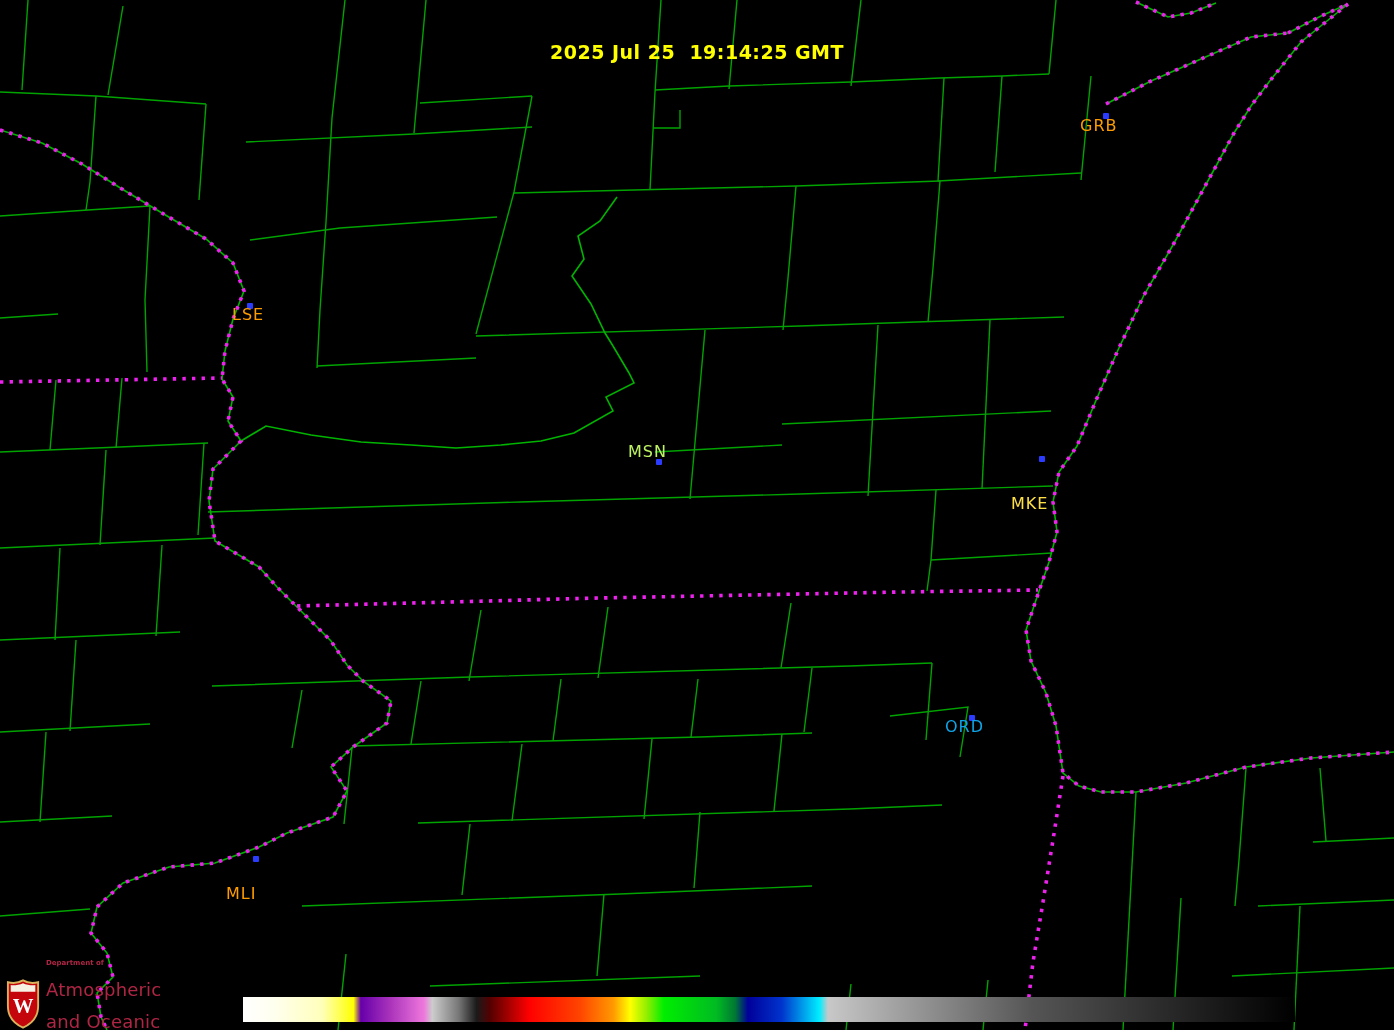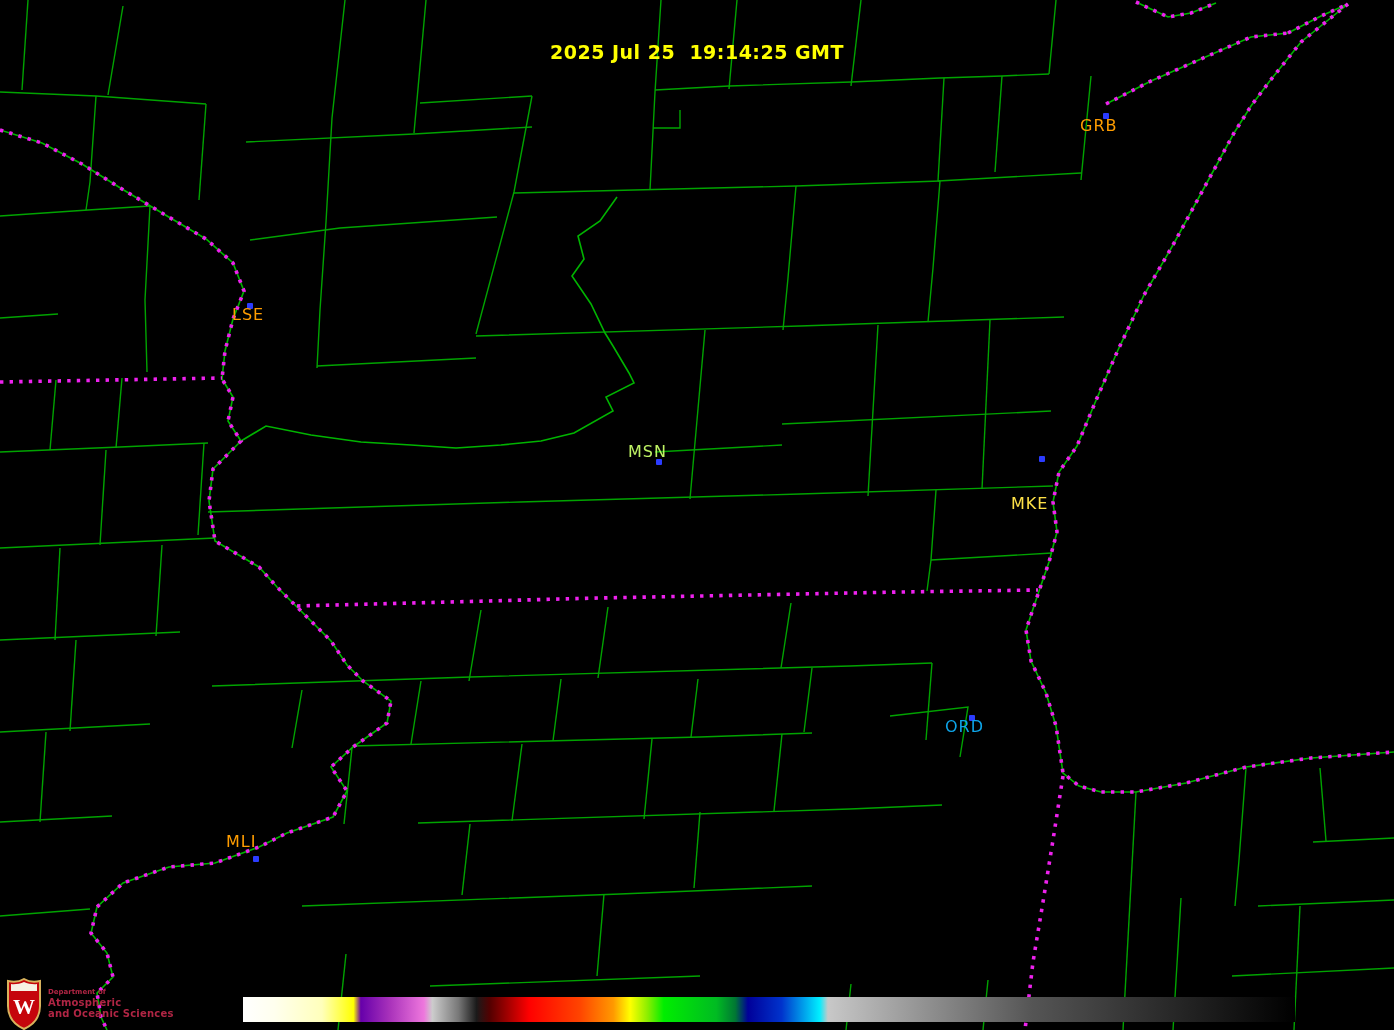--- a/index.html
+++ b/index.html
@@ -18,21 +18,21 @@
     transform:translate(-3px,-3px);
   }
   .station-label{
     position:absolute;font-size:16px;font-weight:normal;letter-spacing:1px;
     transform:translate(0,0);
   }
   #colorbar{position:absolute;}
   #logo{position:absolute;left:6px;top:978px;width:230px;height:52px;display:flex;align-items:center;}
   #logo-text{margin-left:6px;line-height:1;}
   .logo-dept{font-size:7px;font-weight:bold;margin-bottom:2px;}
-  .logo-big{font-size:10px;font-weight:bold;margin-top:1px;letter-spacing:0.2px;}
+  .logo-big{font-size:18px;font-weight:normal;margin-top:14px;letter-spacing:0.2px;}
 </style>
 </head>
 <body>
 
 <div id="screen" style="background: rgb(0, 0, 0);">
 
   <svg id="maplayer" viewBox="0 0 1394 1030" xmlns="http://www.w3.org/2000/svg">
 
     <g id="county-layer" fill="none" stroke="#00a300" stroke-width="1.4">
       <path d="M0,92 L96,96 L206,104"></path>
@@ -148,21 +148,21 @@
       <div class="station-label" style="left: 232px; top: 305px; color: rgb(255, 157, 0);">LSE</div>
       <div class="station-dot" style="left: 1106px; top: 116px; background: rgb(43, 60, 255);"></div>
       <div class="station-label" style="left: 1080px; top: 116px; color: rgb(255, 157, 0);">GRB</div>
       <div class="station-dot" style="left: 659px; top: 462px; background: rgb(43, 60, 255);"></div>
       <div class="station-label" style="left: 628px; top: 442px; color: #bef264;">MSN</div>
       <div class="station-dot" style="left: 1042px; top: 459px; background: rgb(43, 60, 255);"></div>
       <div class="station-label" style="left: 1011px; top: 462px; color: #fde047; margin-top: 32px;">MKE</div>
       <div class="station-dot" style="left: 972px; top: 718px; background: rgb(43, 60, 255);"></div>
       <div class="station-label" style="left: 945px; top: 717px; color: #0ea5e9;">ORD</div>
       <div class="station-dot" style="left: 256px; top: 859px; background: rgb(43, 60, 255);"></div>
-      <div class="station-label" style="left: 226px; top: 832px; color: rgb(255, 157, 0);">MLI</div>
+      <div class="station-label" style="left: 226px; top: 884px; color: rgb(255, 157, 0);">MLI</div>
     </div>
 
   <div id="title" style="color: rgb(255, 255, 0);"><br><span>2025 Jul 25  19:14:25 GMT</span></div>
 
   <div id="colorbar" style="left: 243px; top: 997px; width: 1052px; height: 25px; background: linear-gradient(to right, rgb(255, 255, 255) 0%, rgb(255, 255, 238) 3%, rgb(255, 255, 187) 7.5%, rgb(255, 255, 0) 10.5%, rgb(102, 0, 170) 11.2%, rgb(170, 51, 187) 14%, rgb(238, 119, 221) 17.2%, rgb(204, 204, 204) 18%, rgb(119, 119, 119) 20.5%, rgb(26, 26, 26) 22.2%, rgb(85, 0, 0) 23.5%, rgb(255, 0, 0) 27.2%, rgb(255, 68, 0) 32%, rgb(255, 153, 0) 35.2%, rgb(255, 255, 0) 36.8%, rgb(136, 238, 0) 38.5%, rgb(0, 238, 0) 40%, rgb(0, 187, 34) 45%, rgb(0, 119, 51) 46.8%, rgb(0, 0, 153) 48%, rgb(0, 51, 204) 51.2%, rgb(0, 170, 238) 53.5%, rgb(0, 238, 255) 54.8%, rgb(200, 200, 200) 55.6%, rgb(85, 85, 85) 75%, rgb(0, 0, 0) 100%);"></div>
 
   <div id="logo">
     <svg width="36" height="52" viewBox="0 0 36 52">
       <path d="M18,1 C23,4 30,4 34,3 L34,28 C34,40 27,47 18,51 C9,47 2,40 2,28 L2,3 C6,4 13,4 18,1 Z" fill="#c5050c" stroke="#d8b25c" stroke-width="2"></path>
       <path d="M18,4 C22,6 28,6.5 31,6 L31,13 L5,13 L5,6 C8,6.5 14,6 18,4 Z" fill="#f7f1e3"></path>

